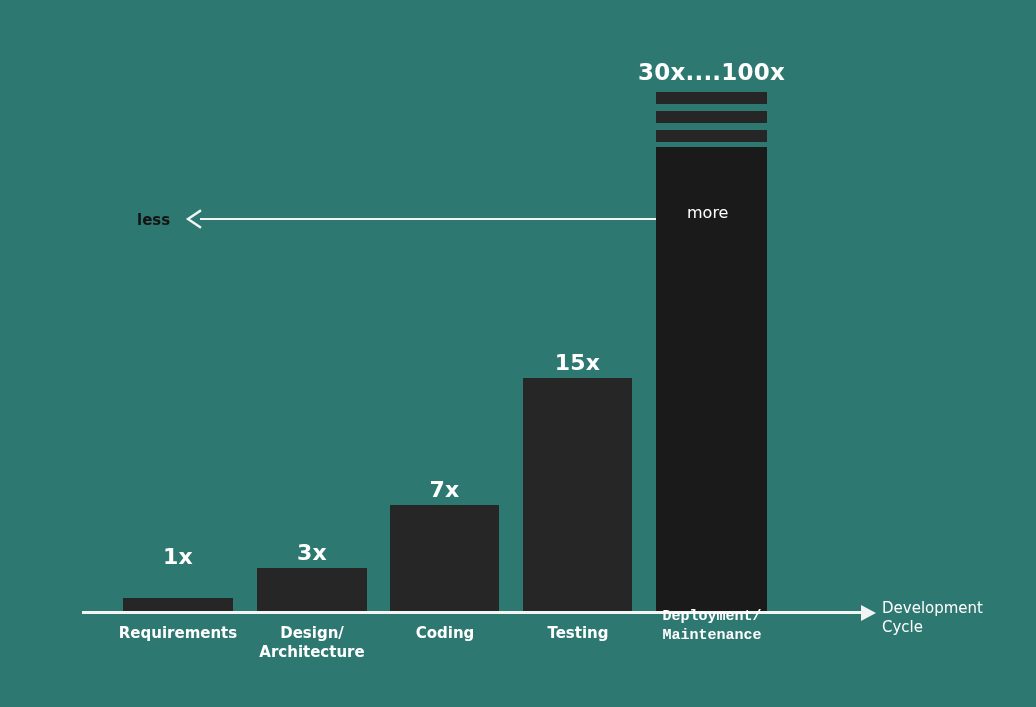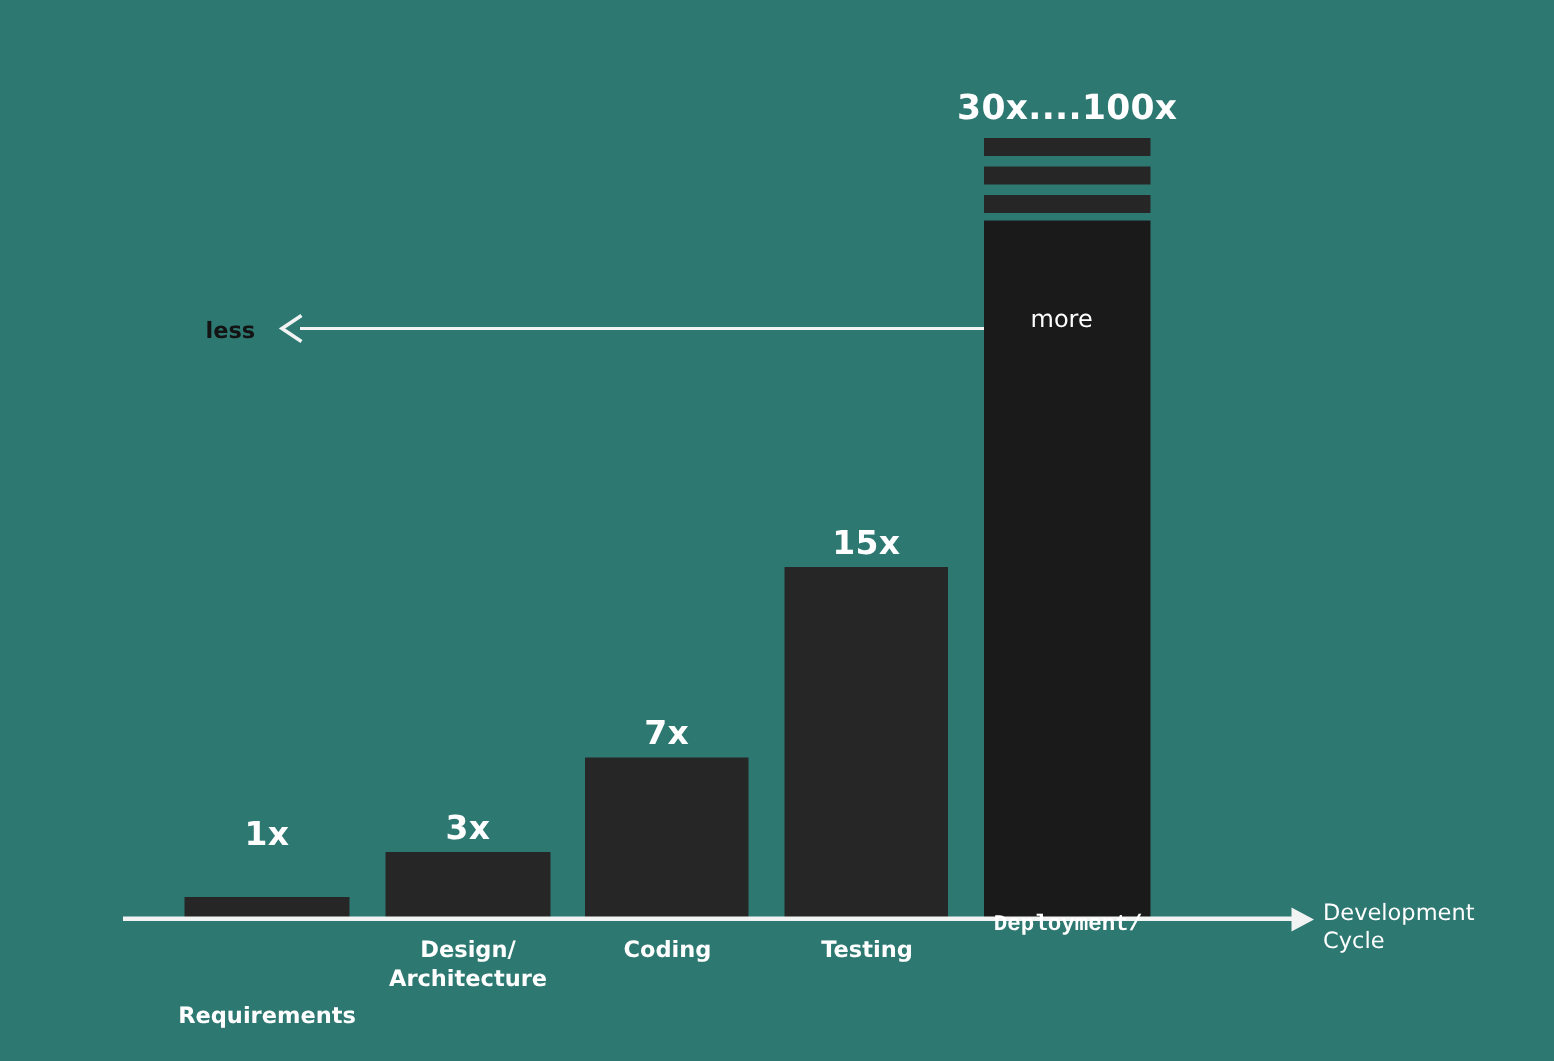--- a/index.html
+++ b/index.html
@@ -132,34 +132,35 @@
   <div class="cmp-more" style="left:687px; top:203px;">more</div>
 
   <div class="axis-line" style="left:82px; top:611px; width:783px;"></div>
   <div class="axis-arrow-right" style="left:861px; top:605px;"></div>
 
   <div class="axis-title" style="left:882px; top:599px;">
     <div>Development</div>
     <div>Cycle</div>
   </div>
 
-  <div class="cat-label" style="left:98px; top:624px; width:160px;margin-top:44px;">
+  <div class="cat-label" style="left:98px; top:624px; width:160px;">
     <div>Requirements</div>
   </div>
 
   <div class="cat-label" style="left:232px; top:624px; width:160px;">
     <div>Design/</div>
     <div>Architecture</div>
   </div>
 
   <div class="cat-label" style="left:365px; top:624px; width:160px;">
     <div>Coding</div>
   </div>
 
   <div class="cat-label" style="left:498px; top:624px; width:160px;">
     <div>Testing</div>
   </div>
 
   <div class="cat-label" style="left:632px; top:608px; width:160px;font-family:Liberation Mono, monospace;">
     <div>Deployment/</div>
+    <div>Maintenance</div>
   </div>
 
 </div>
 
 </body></html>

